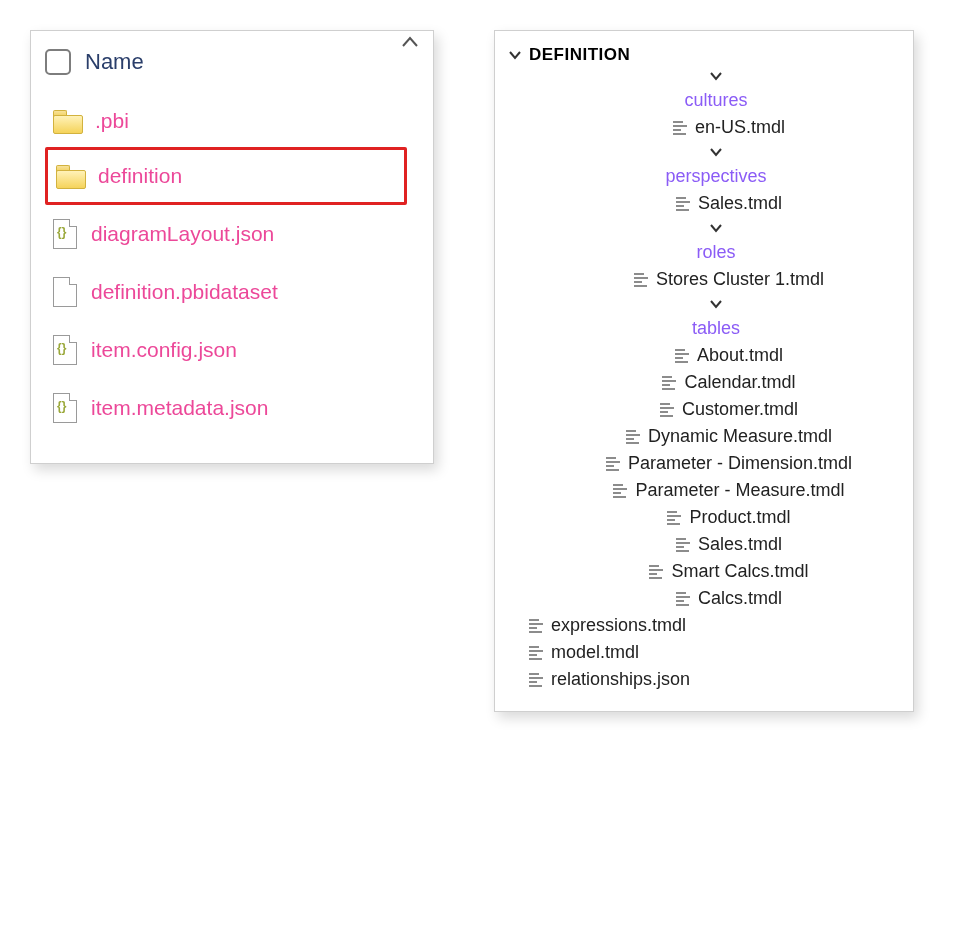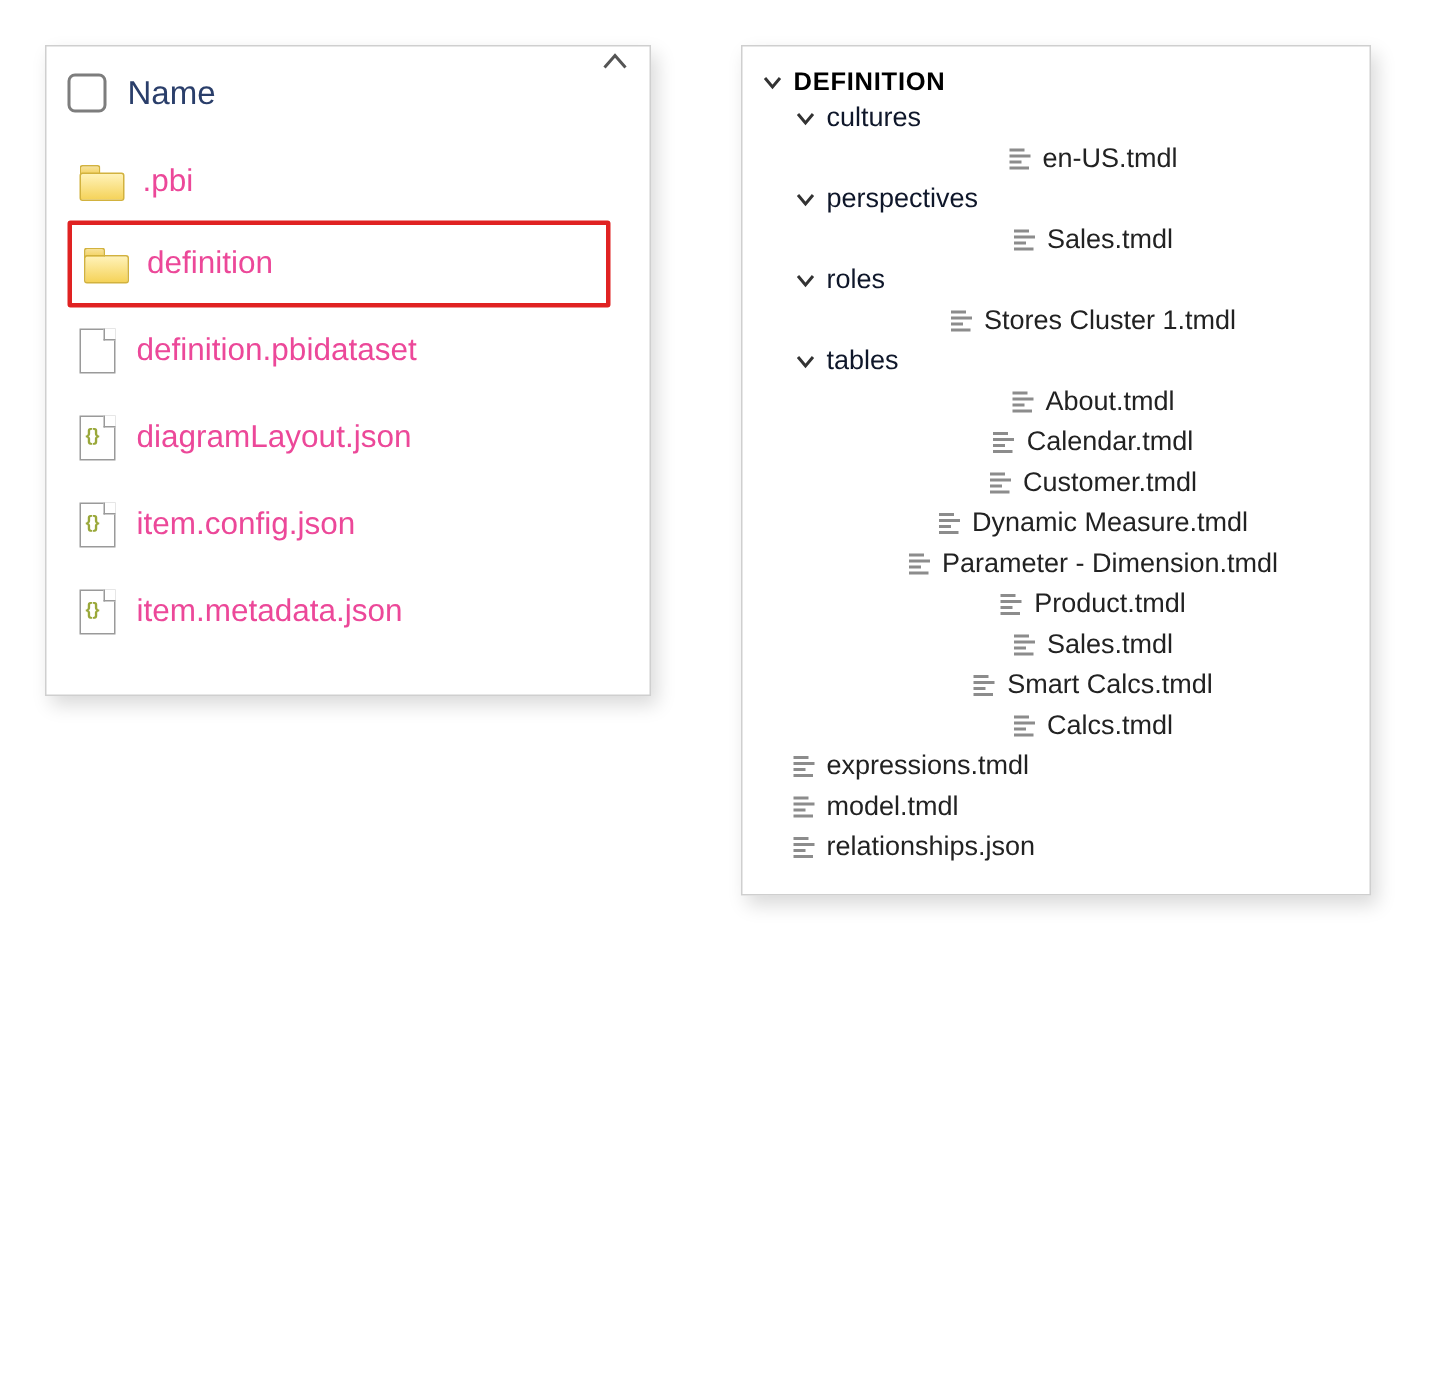--- a/index.html
+++ b/index.html
@@ -133,21 +133,22 @@
     font-weight: 700;
     letter-spacing: 0.5px;
     font-size: 17px;
     padding-left: 4px;
   }
   .tree-group {
     display: flex;
     align-items: center;
     padding: 3px 0 3px 0;
     gap: 6px;
-    color: #0f172a;
+    color: #8b5cf6;
+    flex-direction: column;
   }
   .tree-file {
     display: flex;
     align-items: center;
     gap: 8px;
     padding: 3px 0 3px 0;
     color: #222;
   }
   .chev {
     width: 16px;
@@ -192,26 +193,26 @@
   <div class="explorer-list">
     <div class="explorer-row">
       <div class="icon-folder"></div>
       <span>.pbi</span>
     </div>
     <div class="explorer-row highlight-box">
       <div class="icon-folder"></div>
       <span>definition</span>
     </div>
     <div class="explorer-row">
+      <div class="icon-file icon-file-json"></div>
+      <span>diagramLayout.json</span>
+    </div>
+    <div class="explorer-row">
       <div class="icon-file"></div>
       <span>definition.pbidataset</span>
-    </div>
-    <div class="explorer-row">
-      <div class="icon-file icon-file-json"></div>
-      <span>diagramLayout.json</span>
     </div>
     <div class="explorer-row">
       <div class="icon-file icon-file-json"></div>
       <span>item.config.json</span>
     </div>
     <div class="explorer-row">
       <div class="icon-file icon-file-json"></div>
       <span>item.metadata.json</span>
     </div>
   </div>
@@ -335,20 +336,29 @@
       </span>
       <span>Parameter - Dimension.tmdl</span>
     </div>
   <div class="tree-file ind-2">
       <span class="file-glyph">
         <span></span>
         <span></span>
         <span></span>
         <span></span>
       </span>
+      <span>Parameter - Measure.tmdl</span>
+    </div>
+  <div class="tree-file ind-2">
+      <span class="file-glyph">
+        <span></span>
+        <span></span>
+        <span></span>
+        <span></span>
+      </span>
       <span>Product.tmdl</span>
     </div>
   <div class="tree-file ind-2">
       <span class="file-glyph">
         <span></span>
         <span></span>
         <span></span>
         <span></span>
       </span>
       <span>Sales.tmdl</span>

